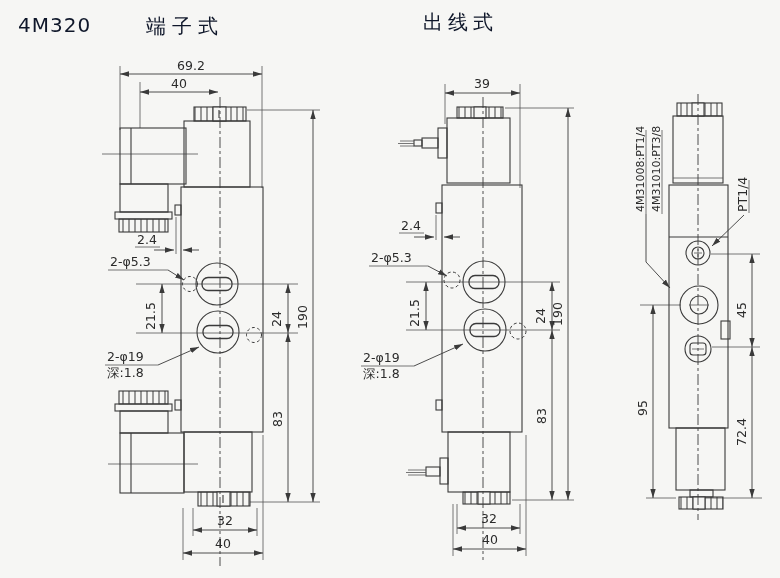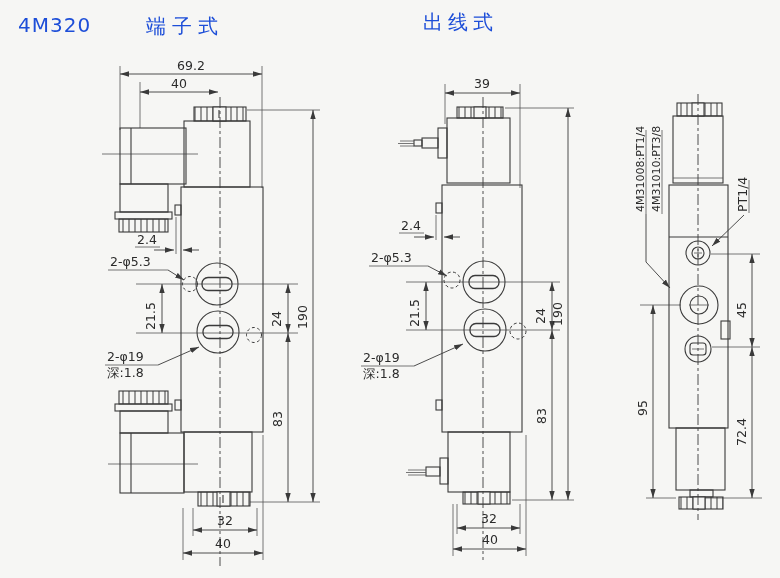--- a/index.html
+++ b/index.html
@@ -1,18 +1,18 @@
 <!DOCTYPE html>
 <html><head>
 <meta charset="utf-8">
 <style>
   html,body{margin:0;padding:0;}
   body{width:780px;height:578px;background:#f6f6f4;position:relative;
        font-family:"DejaVu Sans",sans-serif;color:#2b2b2b;overflow:hidden;}
-  .hdr{position:absolute;font-size:20px;color:#1d4ed8;white-space:nowrap;}
+  .hdr{position:absolute;font-size:20px;color:#0f172a;white-space:nowrap;}
   #model{left:18px;top:13px;letter-spacing:1px;}
   #tlabel{left:146px;top:13px;letter-spacing:6px;font-family:Liberation Mono, monospace;}
   #llabel{left:423px;top:9px;letter-spacing:5px;font-family:Liberation Mono, monospace;}
   svg{position:absolute;left:0;top:0;}
   svg text{font-family:"DejaVu Sans",sans-serif;fill:#2b2b2b;font-size:12.5px;}
   text.sn{font-size:11px;}
   .ln{fill:none;stroke:#3a3a3a;stroke-width:1.1;}
   .thk{fill:none;stroke:#3a3a3a;stroke-width:1.3;}
   .thin{fill:none;stroke:#555;stroke-width:0.8;}
   .dim{fill:none;stroke:#3a3a3a;stroke-width:0.9;}

